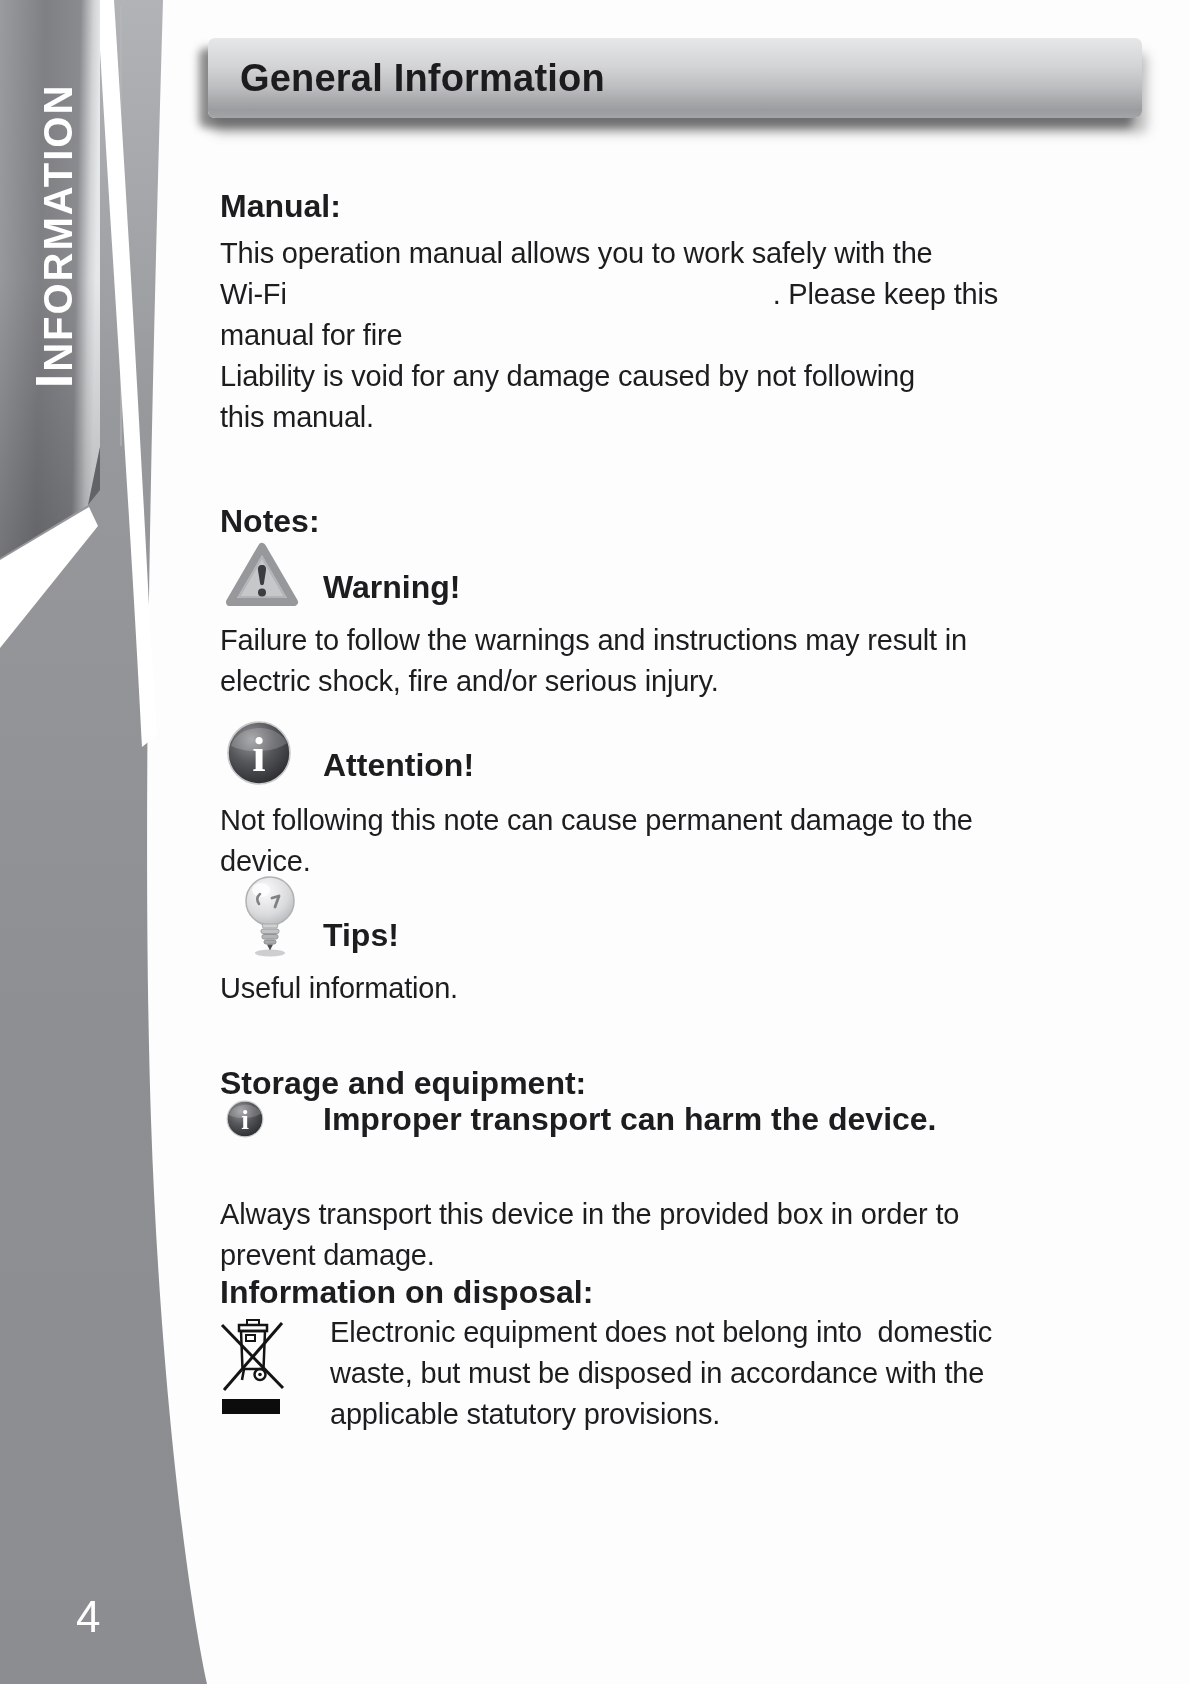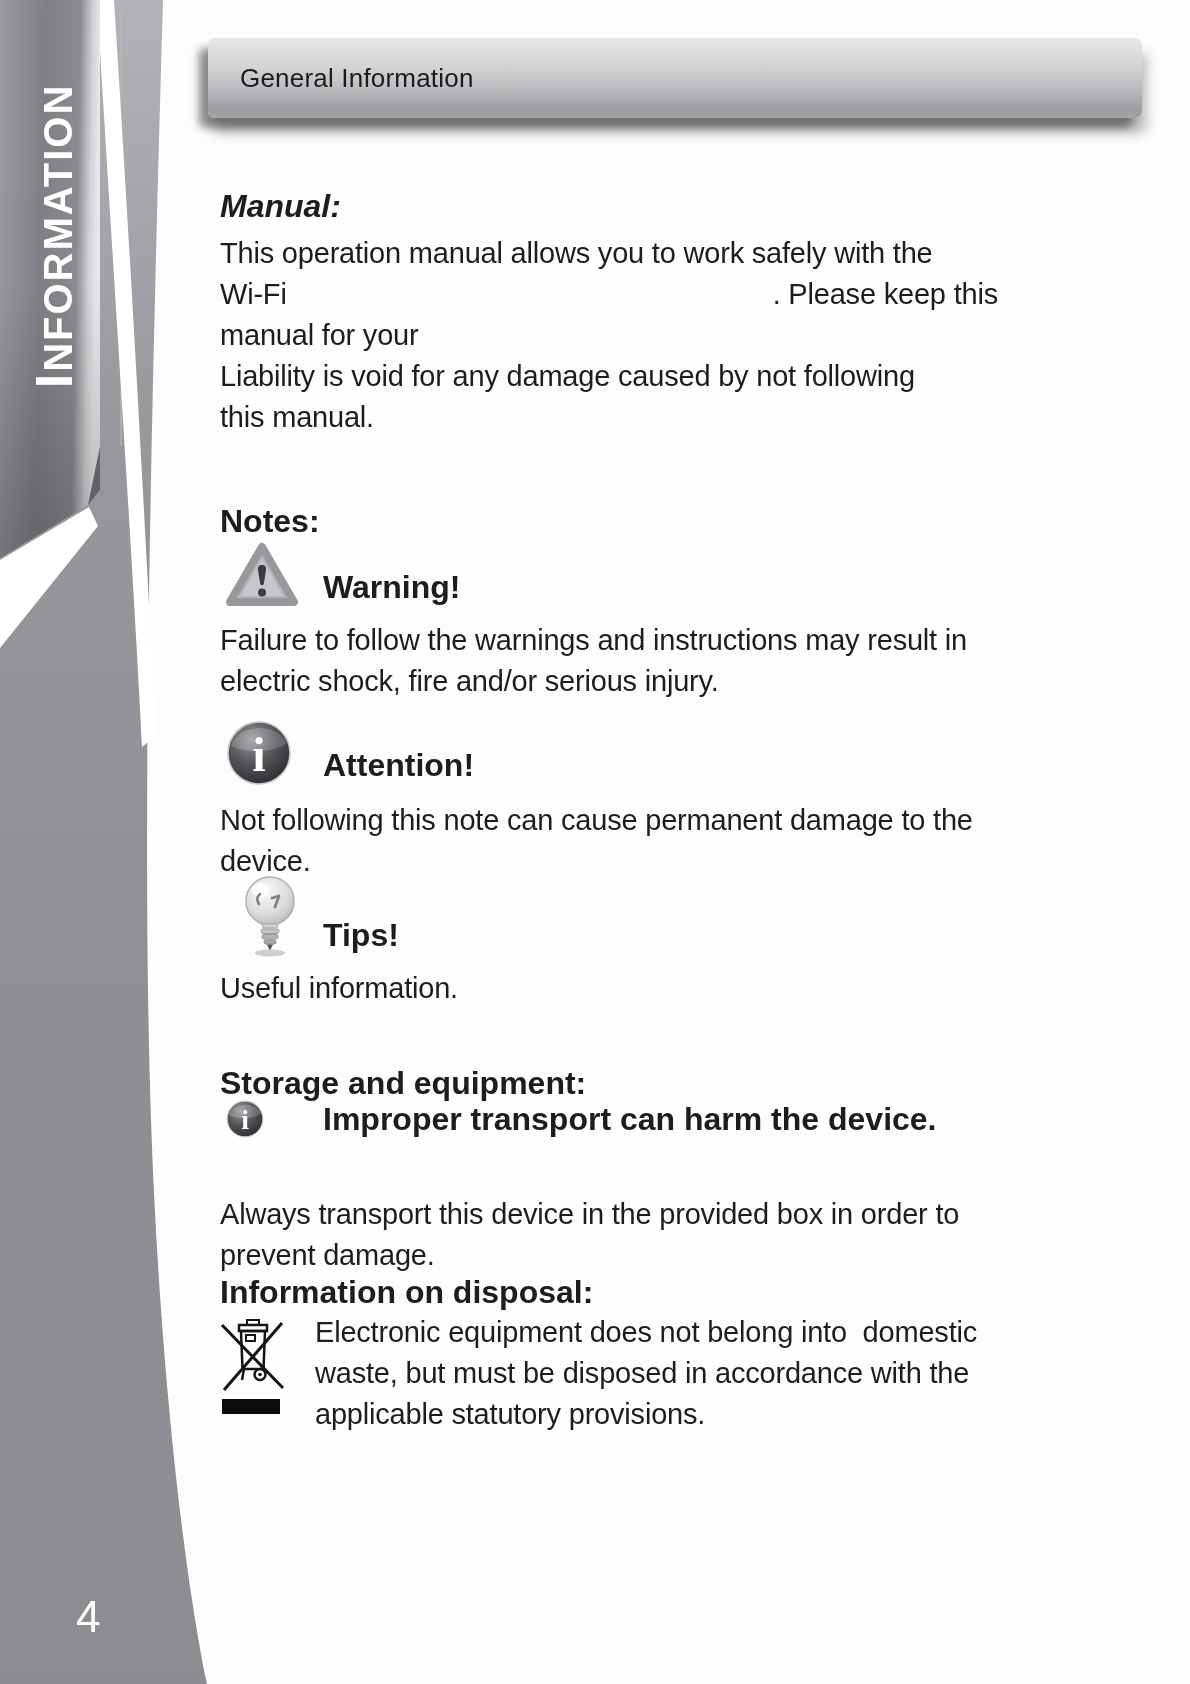--- a/index.html
+++ b/index.html
@@ -24,21 +24,21 @@
   }
 
   
   .header-bar {
     position:absolute; left:208px; top:38px; width:934px; height:80px;
     border-radius:7px;
     background:linear-gradient(to bottom,#e6e7e8 0%,#d3d4d6 35%,#bcbdbf 62%,#9b9c9f 90%,#a4a5a8 100%);
     box-shadow:-9px 10px 9px rgba(48,48,48,0.55), 5px 15px 12px rgba(70,70,70,0.35);
     display:flex; align-items:center; padding-left:32px;
   }
-  .header-bar .title { font-size:26px; font-weight:normal; color:#1c1c1e; letter-spacing:0.2px; }
+  .header-bar .title { font-size:38px; font-weight:bold; color:#1c1c1e; letter-spacing:0.2px; }
 
   
   .content { position:absolute; left:220px; top:0; width:930px; }
   .sec { position:absolute; left:0; width:930px; }
   .h { font-size:32px; font-weight:bold; line-height:40px; white-space:pre; }
   .line { font-size:29px; line-height:41px; letter-spacing:-0.2px; white-space:pre; }
   .icon-row { display:flex; align-items:flex-end; }
   .icon-cell { flex:0 0 95px; display:flex; align-items:flex-end; }
   .row-title { font-size:32px; font-weight:bold; padding-bottom:4px; white-space:pre;margin-left:8px; }
   .wifi-gap { display:inline-block; width:486px; }
@@ -48,23 +48,23 @@
   #sec-warning-row   { top:540px; }
   #sec-warning-body  { top:620px; }
   #sec-attention-row { top:720px; }
   #sec-attention-body{ top:800px; }
   #sec-tips-row      { top:874px; }
   #sec-tips-body     { top:968px; }
   #sec-storage-h     { top:1063px; }
   #sec-storage-row   { top:1100px; }
   #sec-storage-body  { top:1194px; }
   #sec-disposal-h    { top:1272px; }
-  #sec-disposal-row  { top:1312px; }
-
-  #sec-manual .h { margin-bottom:7px;font-style:italic; }
+  #sec-disposal-row  { top:1312px;gap:15px; }
+
+  #sec-manual .h { margin-bottom:7px; }
   .warn-icon { margin-left:4px; }
   .info-icon-lg { margin-left:6px; margin-bottom:2px; }
   .bulb-icon { margin-left:22px; }
   .info-icon-sm { margin-left:6px; margin-bottom:2px; }
   #sec-storage-row .row-title { padding-bottom:2px; }
   .bin-cell { flex:0 0 95px; display:flex; flex-direction:column; align-items:flex-start; padding-top:6px; }
   .weee-bar { width:58px; height:15px; background:#0c0c0c; margin-top:7px; margin-left:2px; }
 </style>
 </head>
 <body>
@@ -107,21 +107,21 @@
   <div class="header-bar">
     <span class="title">General Information</span>
   </div>
 
   <div class="content">
 
     <div class="sec" id="sec-manual">
       <div class="h">Manual:</div>
       <div class="line">This operation manual allows you to work safely with the</div>
       <div class="line"><span>Wi-Fi</span><span class="wifi-gap"></span><span>. Please keep this</span></div>
-      <div class="line">manual for your</div>
+      <div class="line">manual for fire</div>
       <div class="line">Liability is void for any damage caused by not following</div>
       <div class="line">this manual.</div>
     </div>
 
     <div class="sec" id="sec-notes-h">
       <div class="h">Notes:</div>
     </div>
 
     <div class="sec icon-row" id="sec-warning-row">
       <div class="icon-cell">

